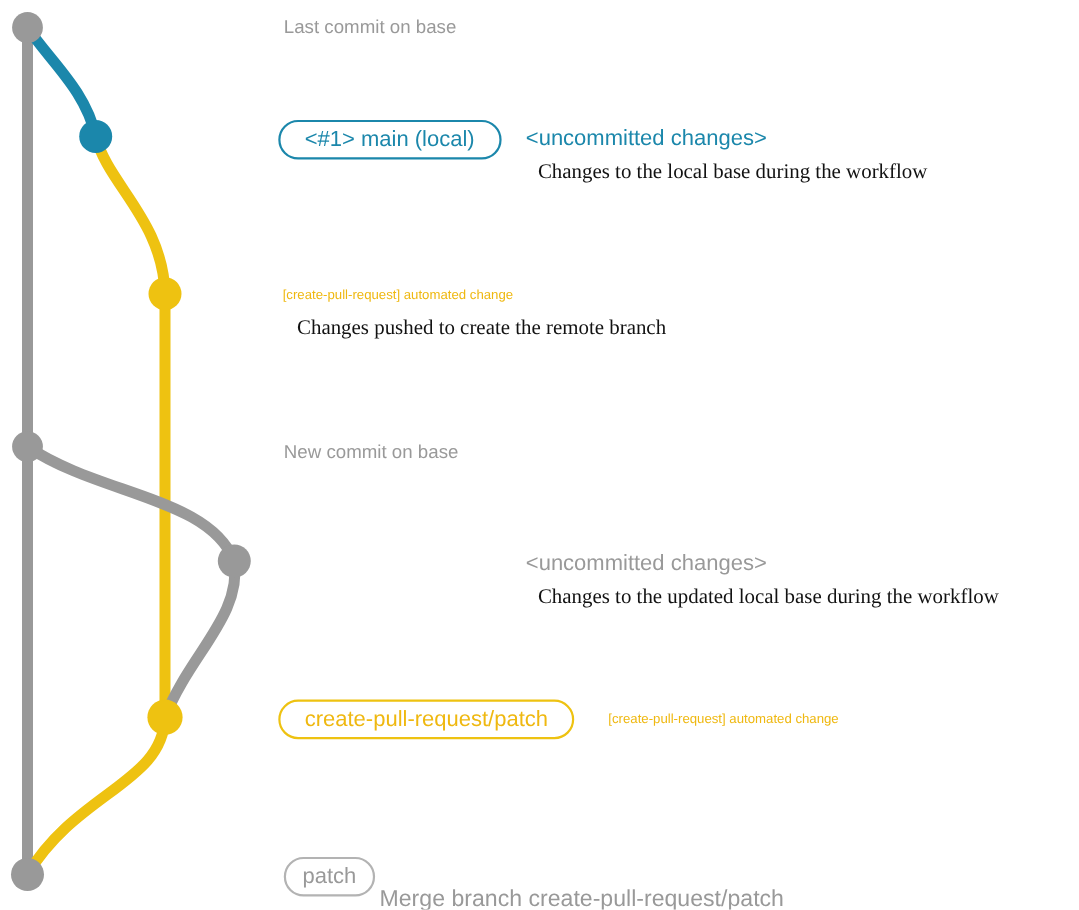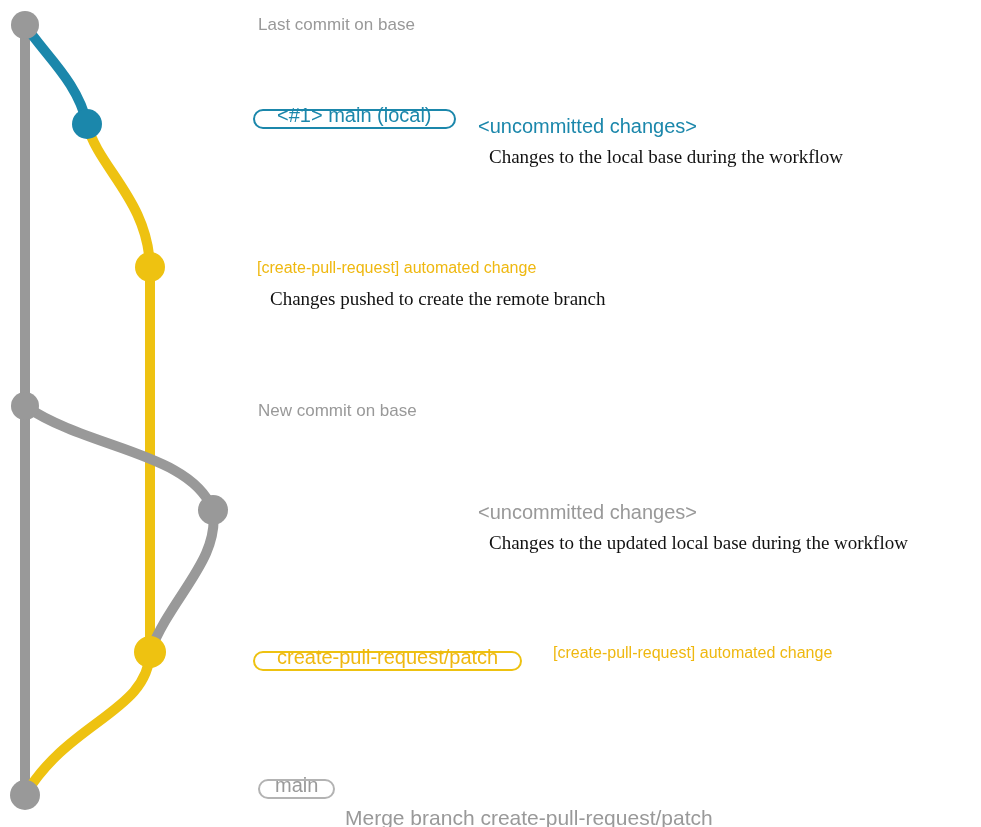--- a/index.html
+++ b/index.html
@@ -23,47 +23,47 @@
   .abs { position: absolute; white-space: nowrap; }
 
   
   .muted-heading {
     font-size: 17px;
     color: #999999;
     line-height: 22px;
   }
   
   .heading-blue { font-size: 20px; color: #1b87ab; line-height: 22px; }
-  .heading-gold { font-size: 16px; color: #efb810; line-height: 22px; text-align: right; }
+  .heading-gold { font-size: 12px; color: #efb810; line-height: 22px; text-align: right; }
   .heading-gray { font-size: 20px; color: #999999; line-height: 22px; }
 
   
   .serif-note {
     font-family: Liberation Serif, serif;
     font-size: 19px;
     color: #121212;
     line-height: 21px;
   }
 
   
   .badge {
     display: inline-flex;
-    align-items: flex-end;
+    align-items: center;
     justify-content: center;
-    height: 20px;
+    height: 36px;
     box-sizing: border-box;
     border-radius: 18px;
     border: 2px solid;
     padding: 0 22px;
     font-size: 20px;
     background: #ffffff;
   }
   .badge-blue { border-color: #1b87ab; color: #1b87ab; }
   .badge-gray { border-color: #b3b3b3; color: #999999; }
-  .badge-gold { border-color: #eec211; color: #efb810; margin-top: 15px; }
+  .badge-gold { border-color: #eec211; color: #efb810; }
 
   .merge-heading {
     font-size: 21px;
     color: #999999;
     line-height: 23px;
   }
 </style>
 </head>
 <body>
 
@@ -109,17 +109,17 @@
 
   <div class="abs heading-gray" style="left:478px; top:501px;">&lt;uncommitted changes&gt;</div>
   <div class="abs serif-note" style="left:489px; top:532px;">Changes to the updated local base during the workflow</div>
 
   <div class="abs badge badge-gold" style="left:253px; top:636px;">
     <span>create-pull-request/patch</span>
   </div>
   <div class="abs heading-gold" style="left:553px; top:642px;">[create-pull-request] automated change</div>
 
   <div class="abs badge badge-gray" style="left:258px; top:779px; padding:0 15px;">
-    <span>main</span>
+    <span>patch</span>
   </div>
   <div class="abs merge-heading" style="left:345px; top:806px;text-align:center;">Merge branch create-pull-request/patch</div>
 
 </div>
 
 </body></html>

